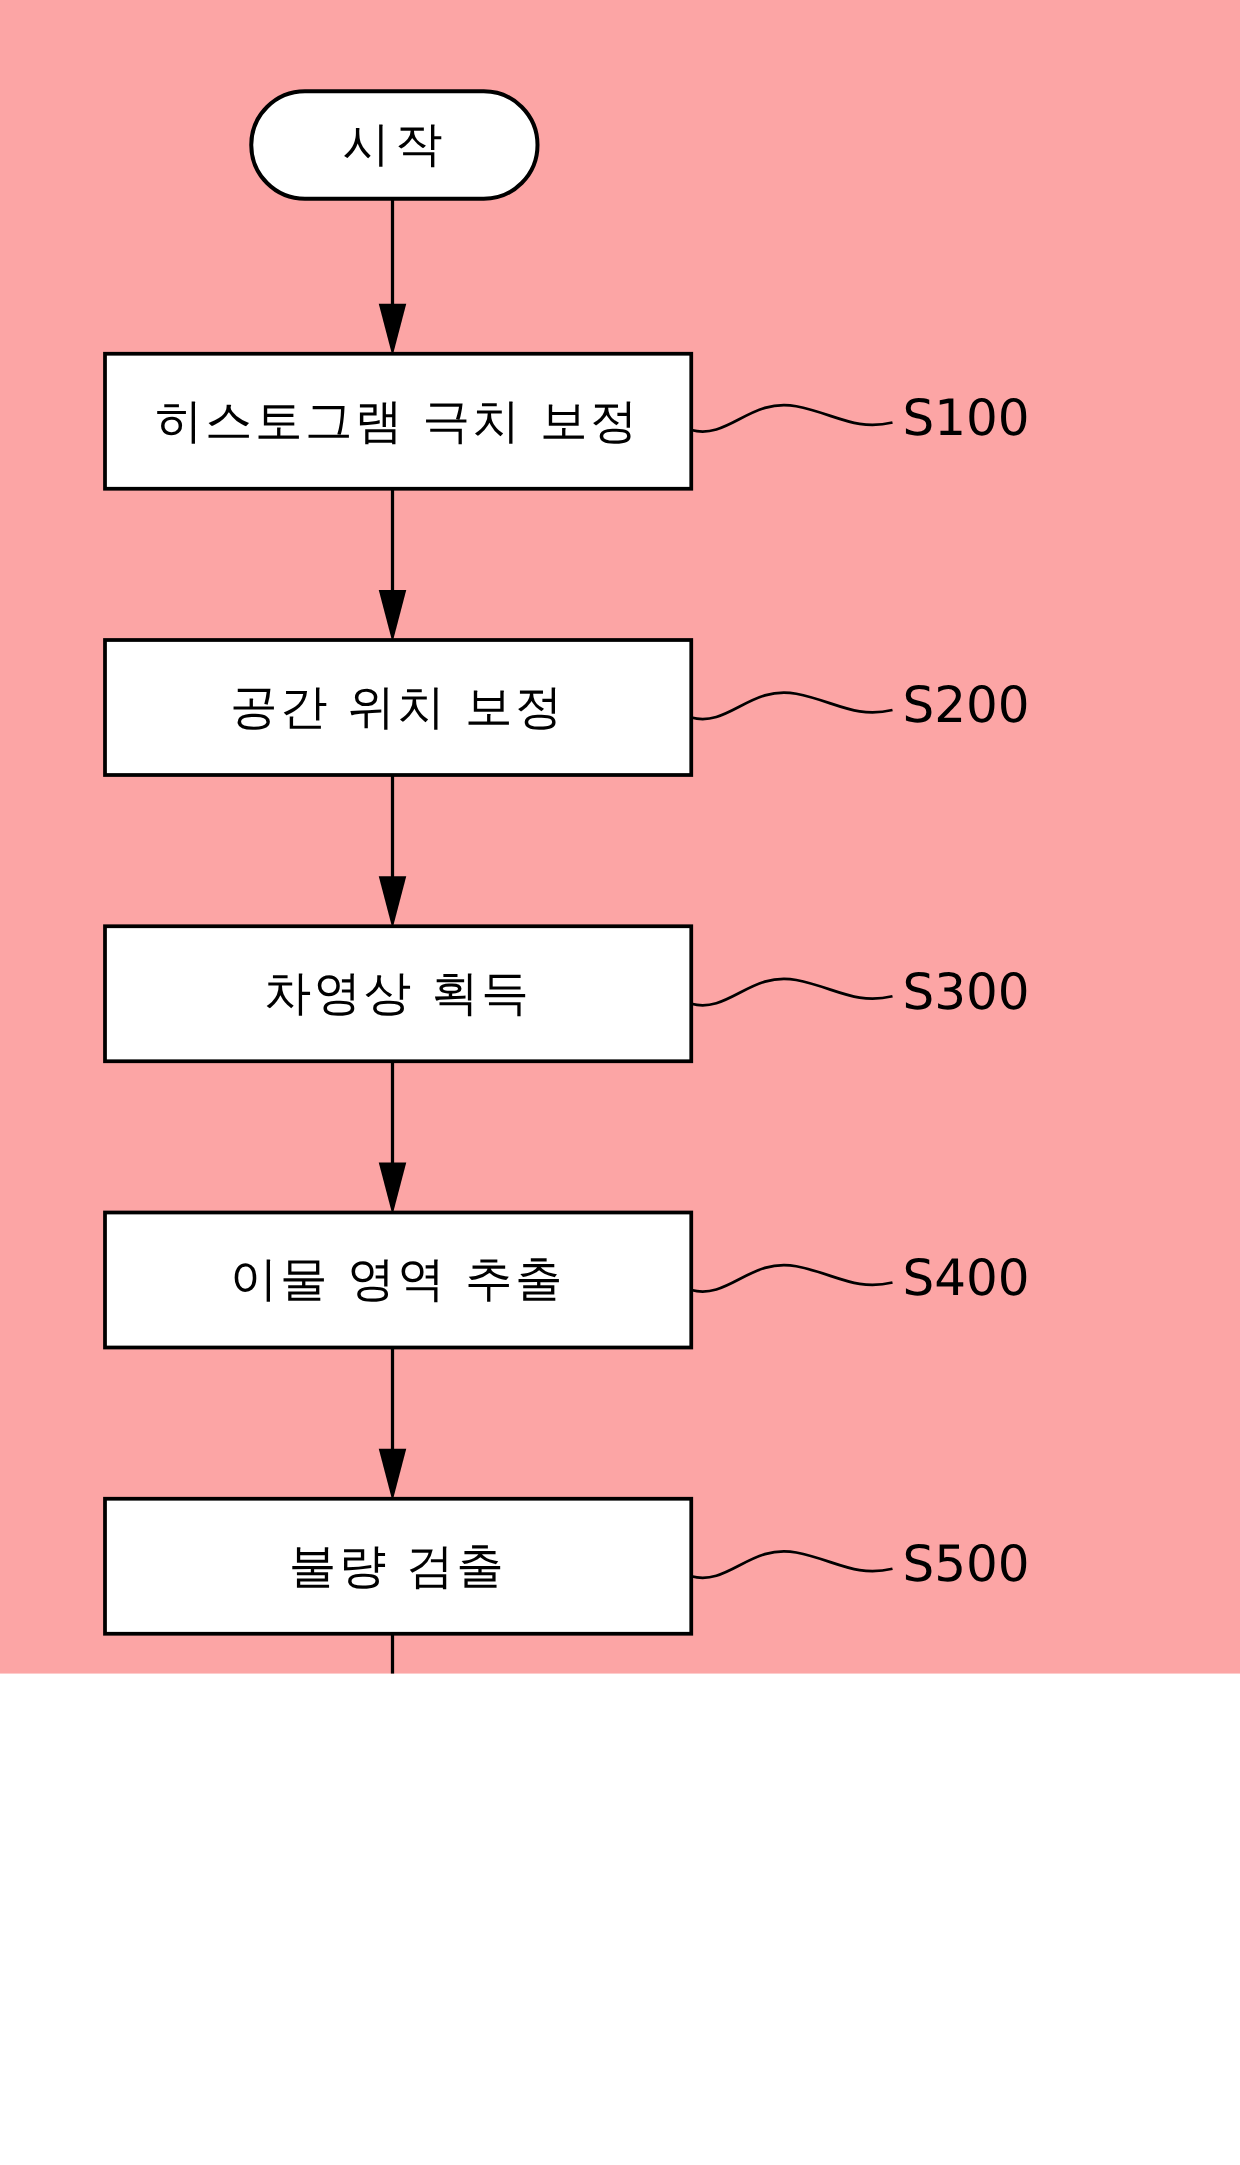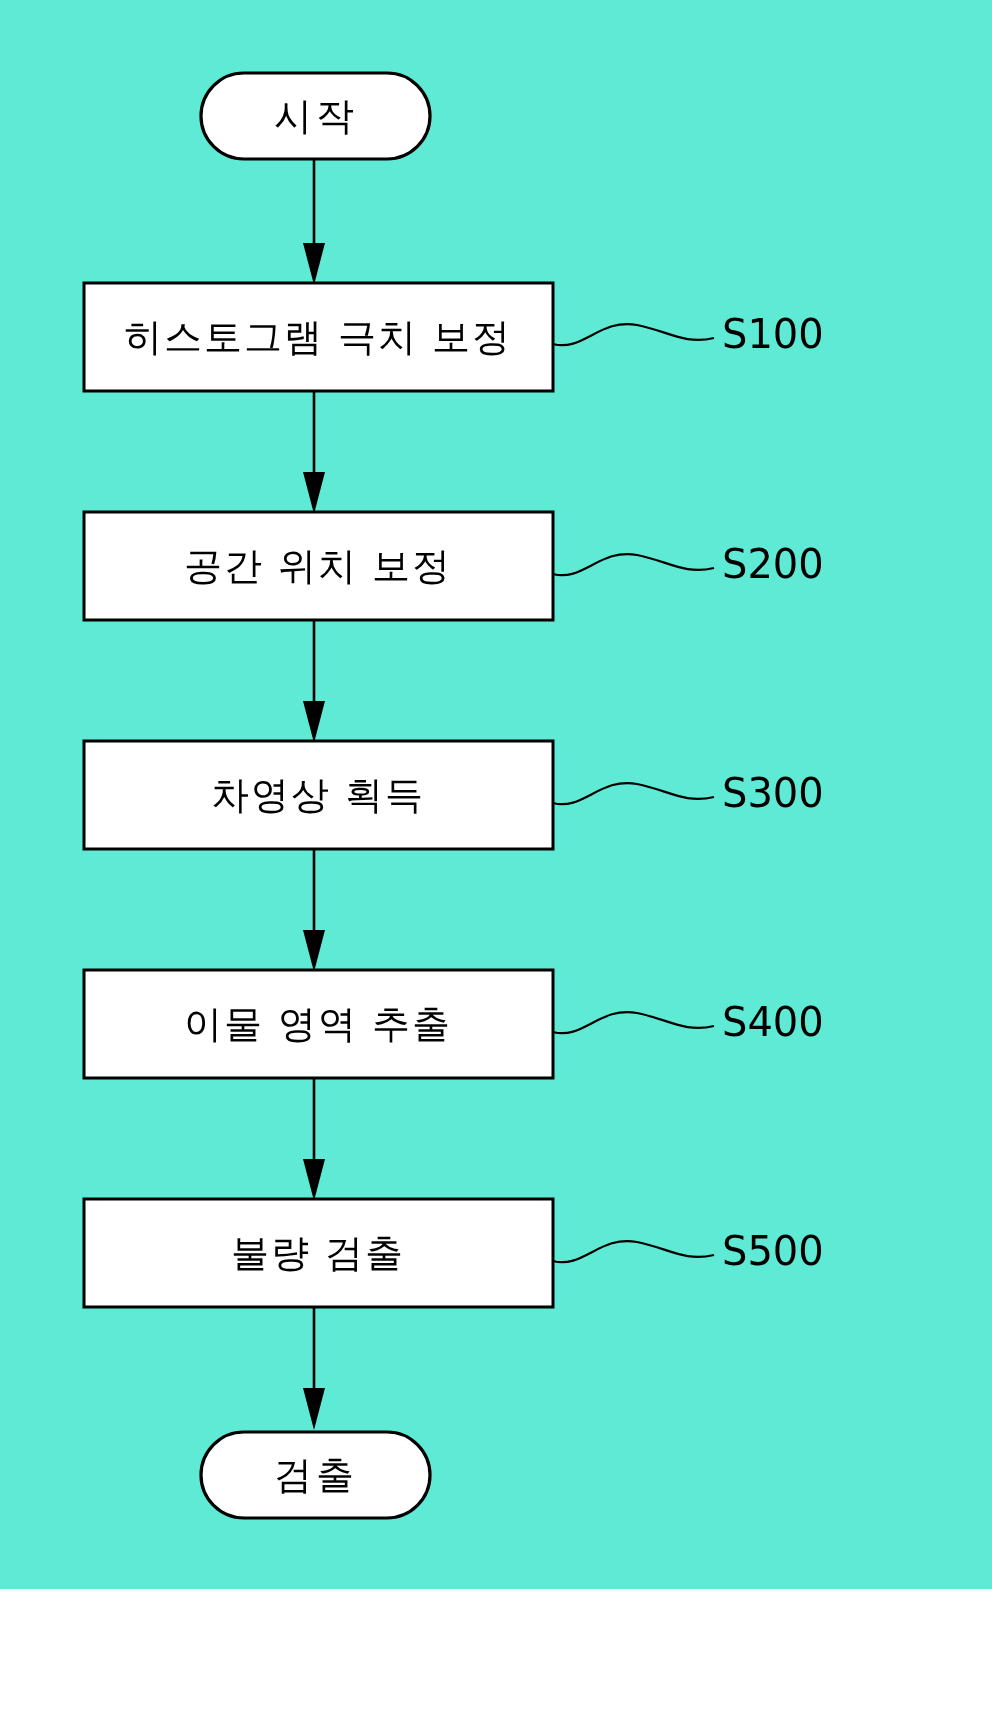--- a/index.html
+++ b/index.html
@@ -6,22 +6,22 @@
     margin: 0;
     padding: 0;
     background: #ffffff;
   }
   body {
     font-family: "DejaVu Sans", sans-serif;
   }
   #page {
     position: relative;
     width: 992px;
-    height: 1589px;
-    background: #5eead4;
+    height: 1339px;
+    background: #fca5a5;
     overflow: hidden;
   }
   #flowchart-svg {
     position: absolute;
     top: 0;
     left: 0;
     width: 992px;
     height: 1732px;
   }
   .node-shape {

